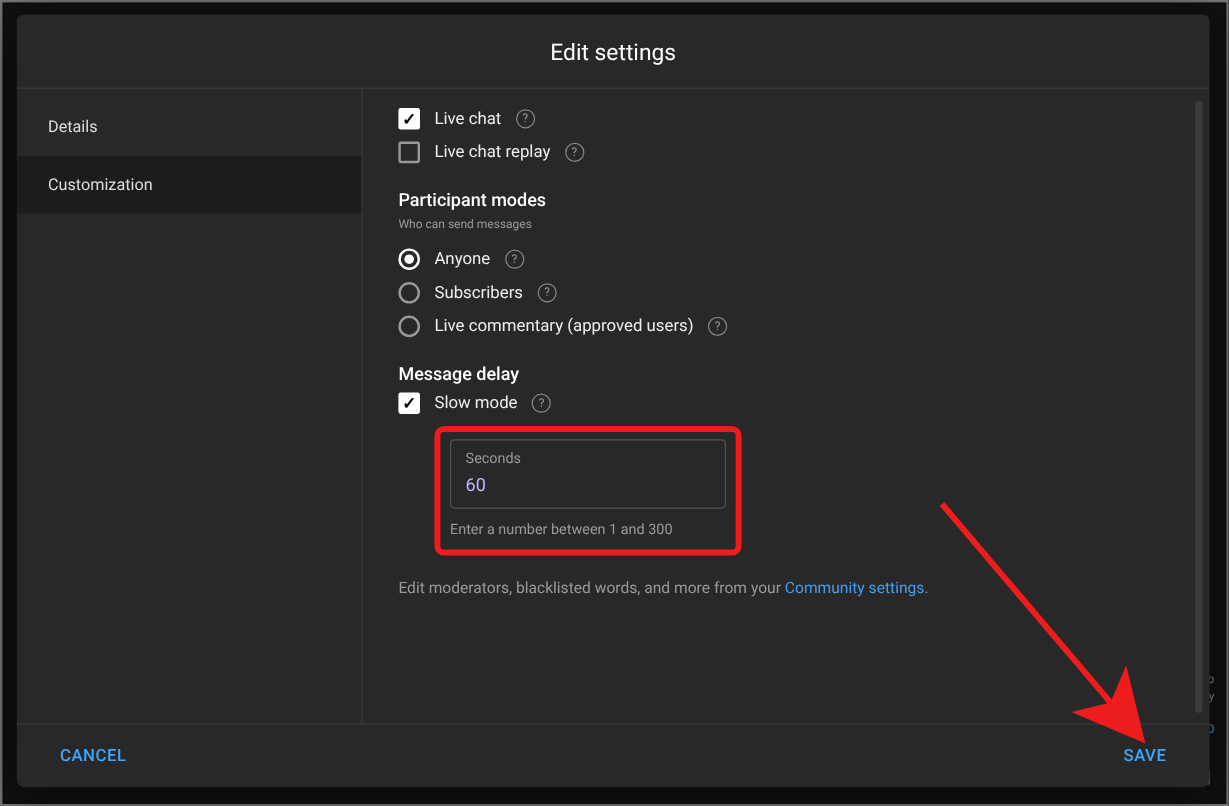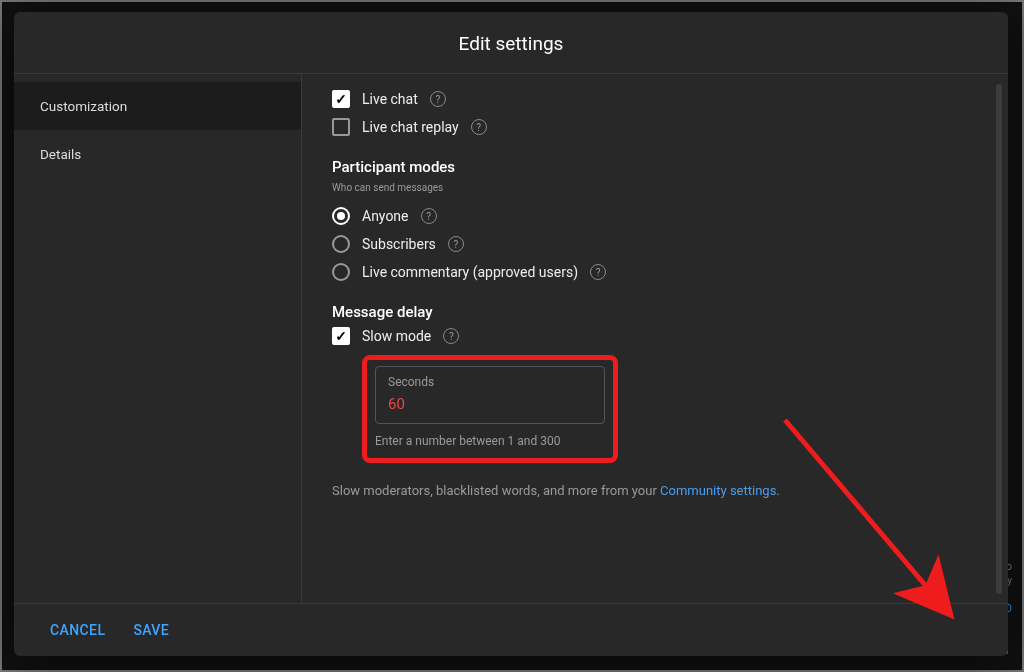--- a/index.html
+++ b/index.html
@@ -25,25 +25,25 @@
   .radio { border-radius: 50%; }
   .radio.selected { border-color: #fff; }
   .radio.selected::after { content: ""; width: 8px; height: 8px; border-radius: 50%; background: #fff; }
   .help { width: 16px; height: 16px; border: 1px solid #888; border-radius: 50%; color: #999; font-size: 10px; display: inline-flex; align-items: center; justify-content: center; cursor: pointer; flex-shrink: 0; }
   .section-h { font-size: 15px; font-weight: 500; color: #fff; margin-top: 22px; margin-bottom: 6px; }
   .section-sub { font-size: 10px; color: #9a9a9a; margin-bottom: 14px; }
   .indent { margin-left: 30px; }
   .highlight-box { border: 5px solid #ee1c1c; border-radius: 8px; padding: 6px 8px 10px; width: 256px; margin-top: 2px; }
   .textfield { border: 1px solid #555; border-radius: 4px; padding: 8px 12px 10px; margin-bottom: 10px; }
   .tf-label { font-size: 12px; color: #9a9a9a; margin-bottom: 6px; }
-  .tf-input { background: transparent; border: none; outline: none; color: #ef4444; font-size: 15px; width: 100%; font-family: inherit; }
+  .tf-input { background: transparent; border: none; outline: none; color: #c4b5fd; font-size: 15px; width: 100%; font-family: inherit; }
   .tf-helper { font-size: 12px; color: #9a9a9a; }
   .footer-note { font-size: 13px; color: #9a9a9a; margin-top: 20px; }
   .link { color: #4a9def; cursor: pointer; margin-top: 12px; }
-  .dialog-actions { border-top: 1px solid #3a3a3a; display: flex; justify-content: flex-start; gap: 24px; padding: 12px 34px; }
+  .dialog-actions { border-top: 1px solid #3a3a3a; display: flex; justify-content: space-between; gap: 24px; padding: 12px 34px; }
   .btn-text { color: #3ea6ff; font-size: 14px; font-weight: 500; letter-spacing: .4px; cursor: pointer; padding: 6px 2px; }
   .arrow-svg { position: absolute; left: 0; top: 0; pointer-events: none; }
 </style>
 </head>
 <body>
 
 <div class="page-border">
   <div class="backdrop">
     <div class="bg-topright"></div>
     <div class="bg-bottomright">
@@ -53,22 +53,22 @@
         <span class="dot"></span>
         <span>Subham Stark</span>
       </div>
   </div>
 
   <div class="dialog">
     <div class="dialog-title">Edit settings</div>
 
     <div class="dialog-body">
       <div class="sidebar">
+        <div class="tab">Details</div>
         <div class="tab active">Customization</div>
-        <div class="tab">Details</div>
       </div>
 
       <div class="content">
         <div class="scrollbar"></div>
 
         <div class="row">
           <span class="checkbox checked">✓</span>
           <span>Live chat</span>
           <span class="help">?</span>
         </div>
@@ -109,21 +109,21 @@
           <div class="highlight-box">
             <div class="textfield">
               <div class="tf-label">Seconds</div>
               <input class="tf-input" value="60" style="">
             </div>
             <div class="tf-helper">Enter a number between 1 and 300</div>
           </div>
         </div>
 
         <div class="footer-note">
-          <span>Slow moderators, blacklisted words, and more from your </span><span class="link">Community settings</span><span>.</span>
+          <span>Edit moderators, blacklisted words, and more from your </span><span class="link">Community settings</span><span>.</span>
         </div>
       </div>
     </div>
 
     <div class="dialog-actions">
       <span class="btn-text">CANCEL</span>
       <span class="btn-text">SAVE</span>
     </div>
   </div>
 

